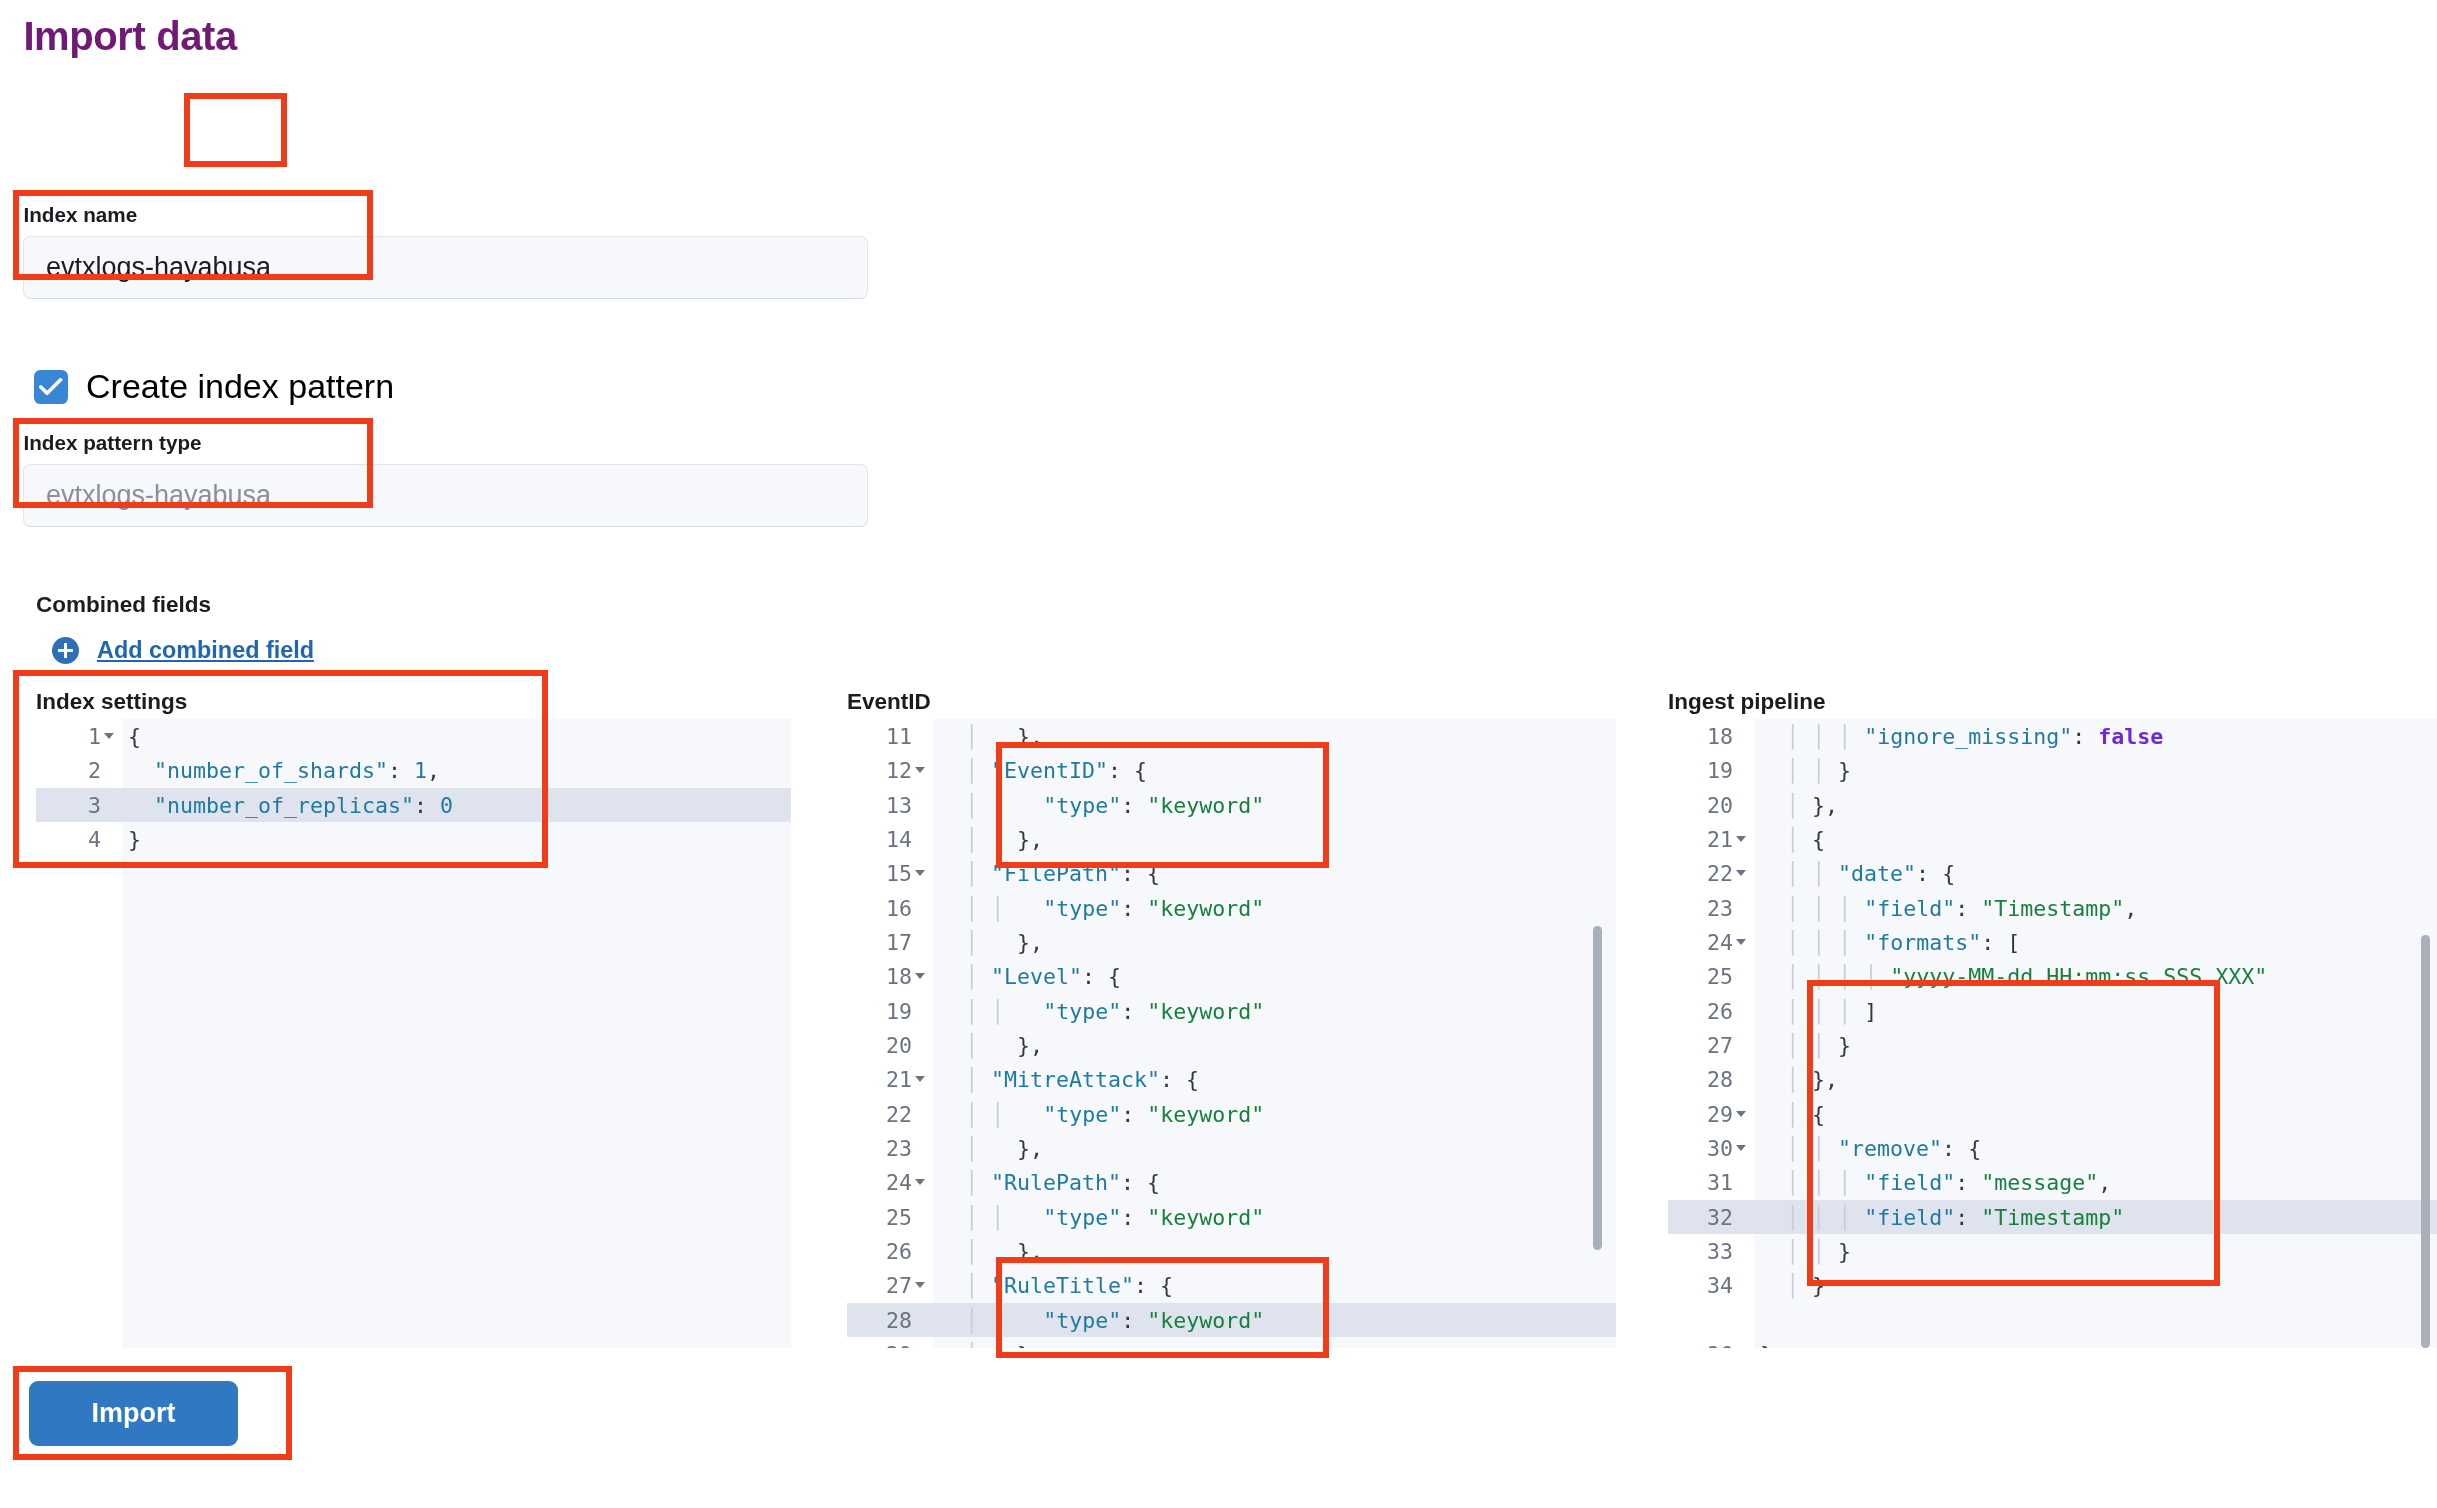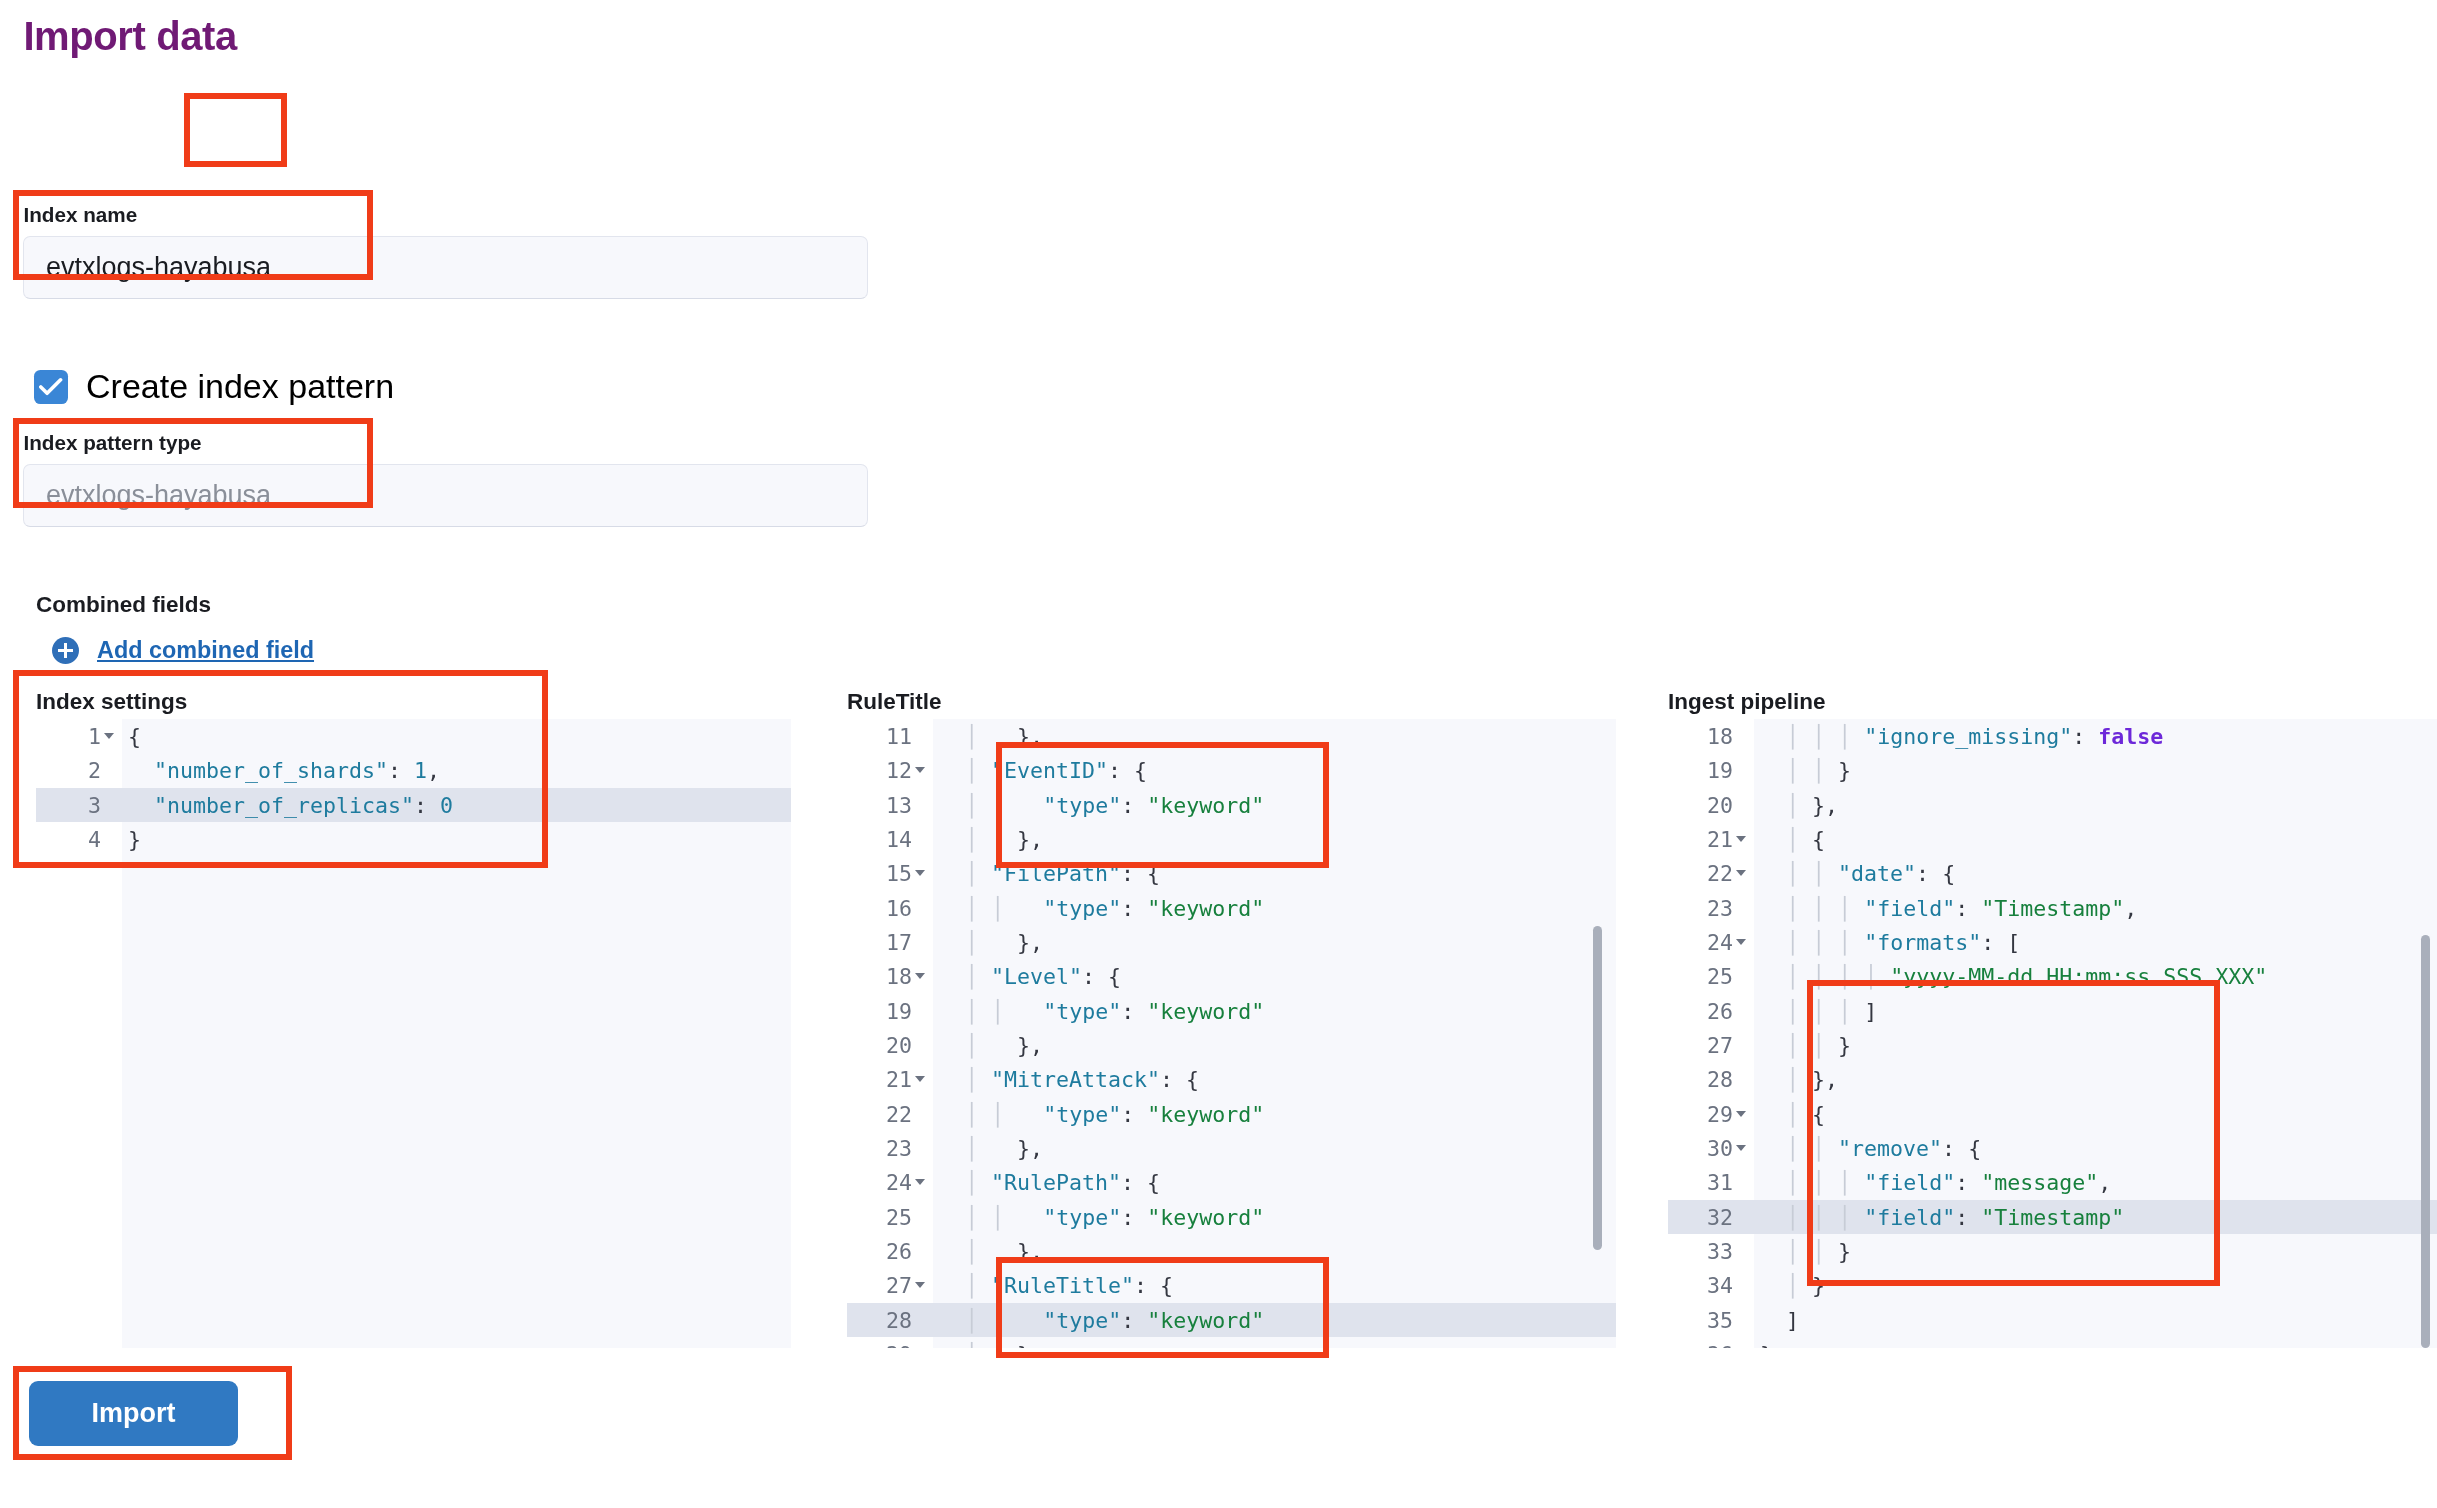--- a/index.html
+++ b/index.html
@@ -203,21 +203,21 @@
           <span class="ln">3</span>
           <span class="code"><span class="tok-punct"> </span><span class="tok-punct"> </span><span class="tok-key">"number_of_replicas"</span><span class="tok-punct">:</span><span class="tok-punct"> </span><span class="tok-num">0</span></span>
         </div>
         <div class="row" style="top: 103px; left: -86px;">
           <span class="ln">4</span>
           <span class="code"><span class="tok-punct">}</span></span>
         </div>
       </div>
   </div>
 
-  <div class="editor-title" style="left:847px; top:689px;">RuleTitle</div>
+  <div class="editor-title" style="left:847px; top:689px;">EventID</div>
   <div class="editor" id="ed-map" style="left:847px; top:719px; width:769px; height:629px;">
     <div class="editor-left-border"></div>
     <div class="gutter"></div>
     <div class="code-area">
         <div class="row" style="top: 0px; left: -86px;">
           <span class="ln">11</span>
           <span class="code"><span class="tok-punct"> </span><span class="tok-punct"> </span><span class="indent-guide">│</span><span class="tok-punct"> </span><span class="tok-punct"> </span><span class="tok-punct"> </span><span class="tok-punct">}</span><span class="tok-punct">,</span></span>
         </div>
         <div class="row" style="top: 34px; left: -86px;">
           <span class="ln">12</span>
@@ -372,24 +372,20 @@
           <span class="code"><span class="tok-punct"> </span><span class="tok-punct"> </span><span class="indent-guide">│</span><span class="tok-punct"> </span><span class="indent-guide">│</span><span class="tok-punct"> </span><span class="indent-guide">│</span><span class="tok-punct"> </span><span class="tok-key">"field"</span><span class="tok-punct">:</span><span class="tok-punct"> </span><span class="tok-str">"Timestamp"</span></span>
         </div>
         <div class="row" style="top: 515px; left: -86px;">
           <span class="ln">33</span>
           <span class="code"><span class="tok-punct"> </span><span class="tok-punct"> </span><span class="indent-guide">│</span><span class="tok-punct"> </span><span class="indent-guide">│</span><span class="tok-punct"> </span><span class="tok-punct">}</span></span>
         </div>
         <div class="row" style="top: 549px; left: -86px;">
           <span class="ln">34</span>
           <span class="code"><span class="tok-punct"> </span><span class="tok-punct"> </span><span class="indent-guide">│</span><span class="tok-punct"> </span><span class="tok-punct">}</span></span>
         </div>
-        <div class="row" style="top: 584px; left: -86px;">
-          <span class="ln">35</span>
-          <span class="code"><span class="tok-punct"> </span><span class="tok-punct"> </span><span class="tok-punct">]</span></span>
-        </div>
         <div class="row" style="top: 618px; left: -86px;">
           <span class="ln">36</span>
           <span class="code"><span class="tok-punct">}</span></span>
         </div>
       </div>
     <div class="scroll-thumb" style="right:7.2px; top:216px; height:413px;"></div>
   </div>
 
   <div class="import-btn">Import</div>
 

